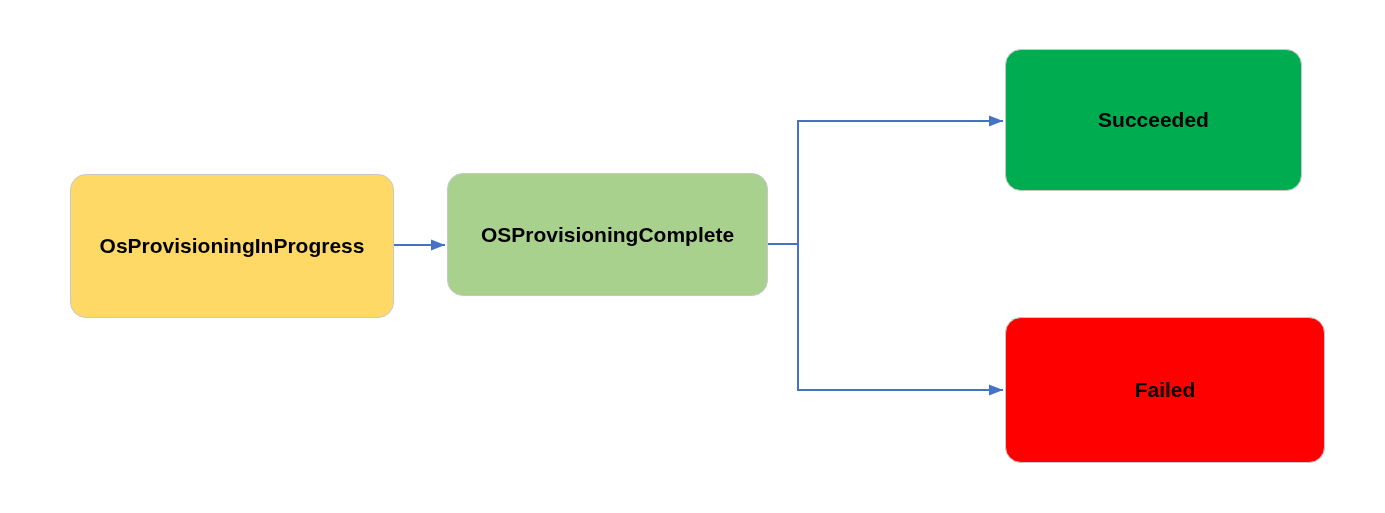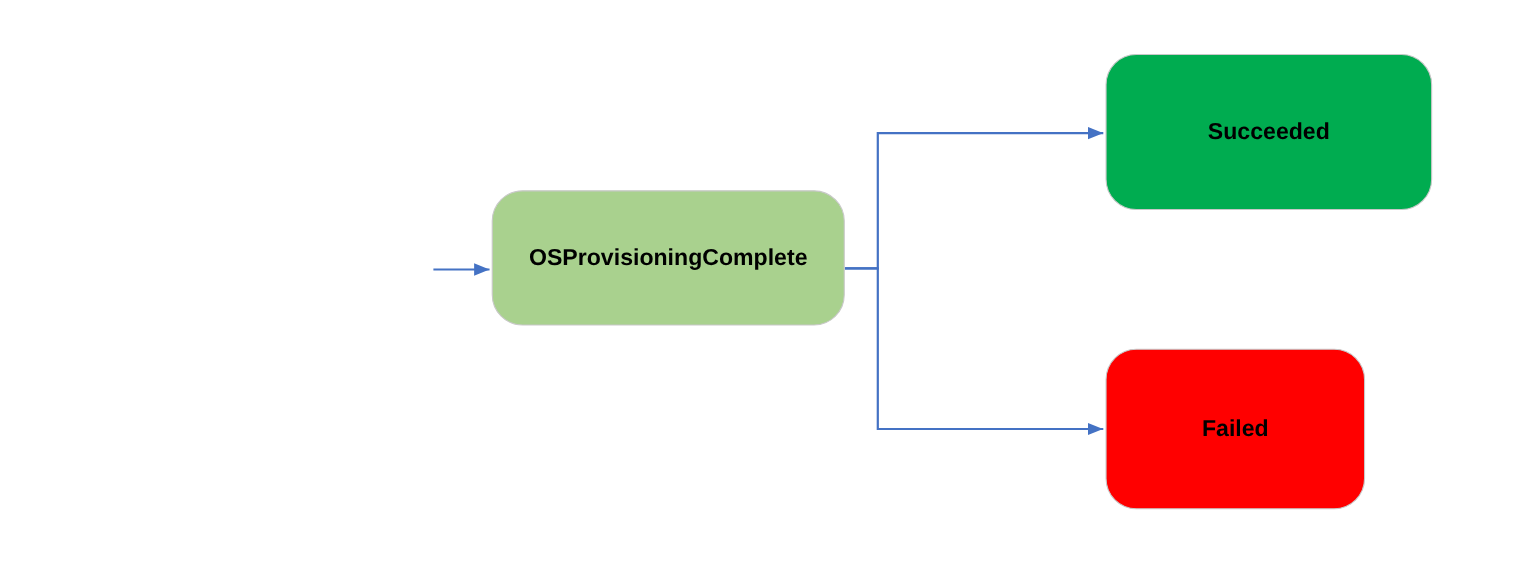--- a/index.html
+++ b/index.html
@@ -27,52 +27,55 @@
     fill: none;
     stroke: var(--connector, #4472C4);
     stroke-width: 2;
   }
   .node {
     position: absolute;
     display: flex;
     align-items: center;
     justify-content: center;
     border: 1.5px solid var(--node-border, #C8C8C8);
-    border-radius: 28px;
+    border-radius: 16px;
     box-sizing: border-box;
     text-align: center;
   }
   .node .label {
     font-weight: 700;
     font-size: 21px;
     color: var(--text-color, #000000);
     line-height: 1.1;
     white-space: nowrap;
   }
   .node-in-progress { left: 70px;   top: 174px; width: 324px; height: 144px; }
   .node-complete    { left: 447px;  top: 173px; width: 321px; height: 123px; }
   .node-succeeded   { left: 1005px; top: 49px;  width: 297px; height: 142px; }
-  .node-failed      { left: 1005px; top: 317px; width: 236px; height: 146px; }
+  .node-failed      { left: 1005px; top: 317px; width: 320px; height: 146px; }
 </style>
 </head>
 <body>
 
 <div class="canvas">
 
   <svg class="connectors" viewBox="0 0 1385 513" xmlns="http://www.w3.org/2000/svg">
     <defs>
       <marker id="arrowhead" markerUnits="userSpaceOnUse" markerWidth="14" markerHeight="12" viewBox="0 0 10 8" refX="10" refY="4" orient="auto">
         <path d="M0,0 L10,4 L0,8 Z" style="fill: var(--connector, #4472C4); stroke: none;"></path>
       </marker>
     </defs>
     <path d="M394,245 H445" marker-end="url(#arrowhead)"></path>
     <path d="M768,244 H798 V121 H1003" marker-end="url(#arrowhead)"></path>
     <path d="M768,244 H798 V390 H1003" marker-end="url(#arrowhead)"></path>
   </svg>
 
+  <div class="node node-in-progress" style="background: rgb(255, 217, 102);">
+    <span class="label">OsProvisioningInProgress</span>
+  </div>
 
   <div class="node node-complete" style="background: rgb(169, 209, 142);">
     <span class="label">OSProvisioningComplete</span>
   </div>
 
   <div class="node node-succeeded" style="background: rgb(0, 172, 80);">
     <span class="label">Succeeded</span>
   </div>
 
   <div class="node node-failed" style="background: rgb(255, 0, 0);">

